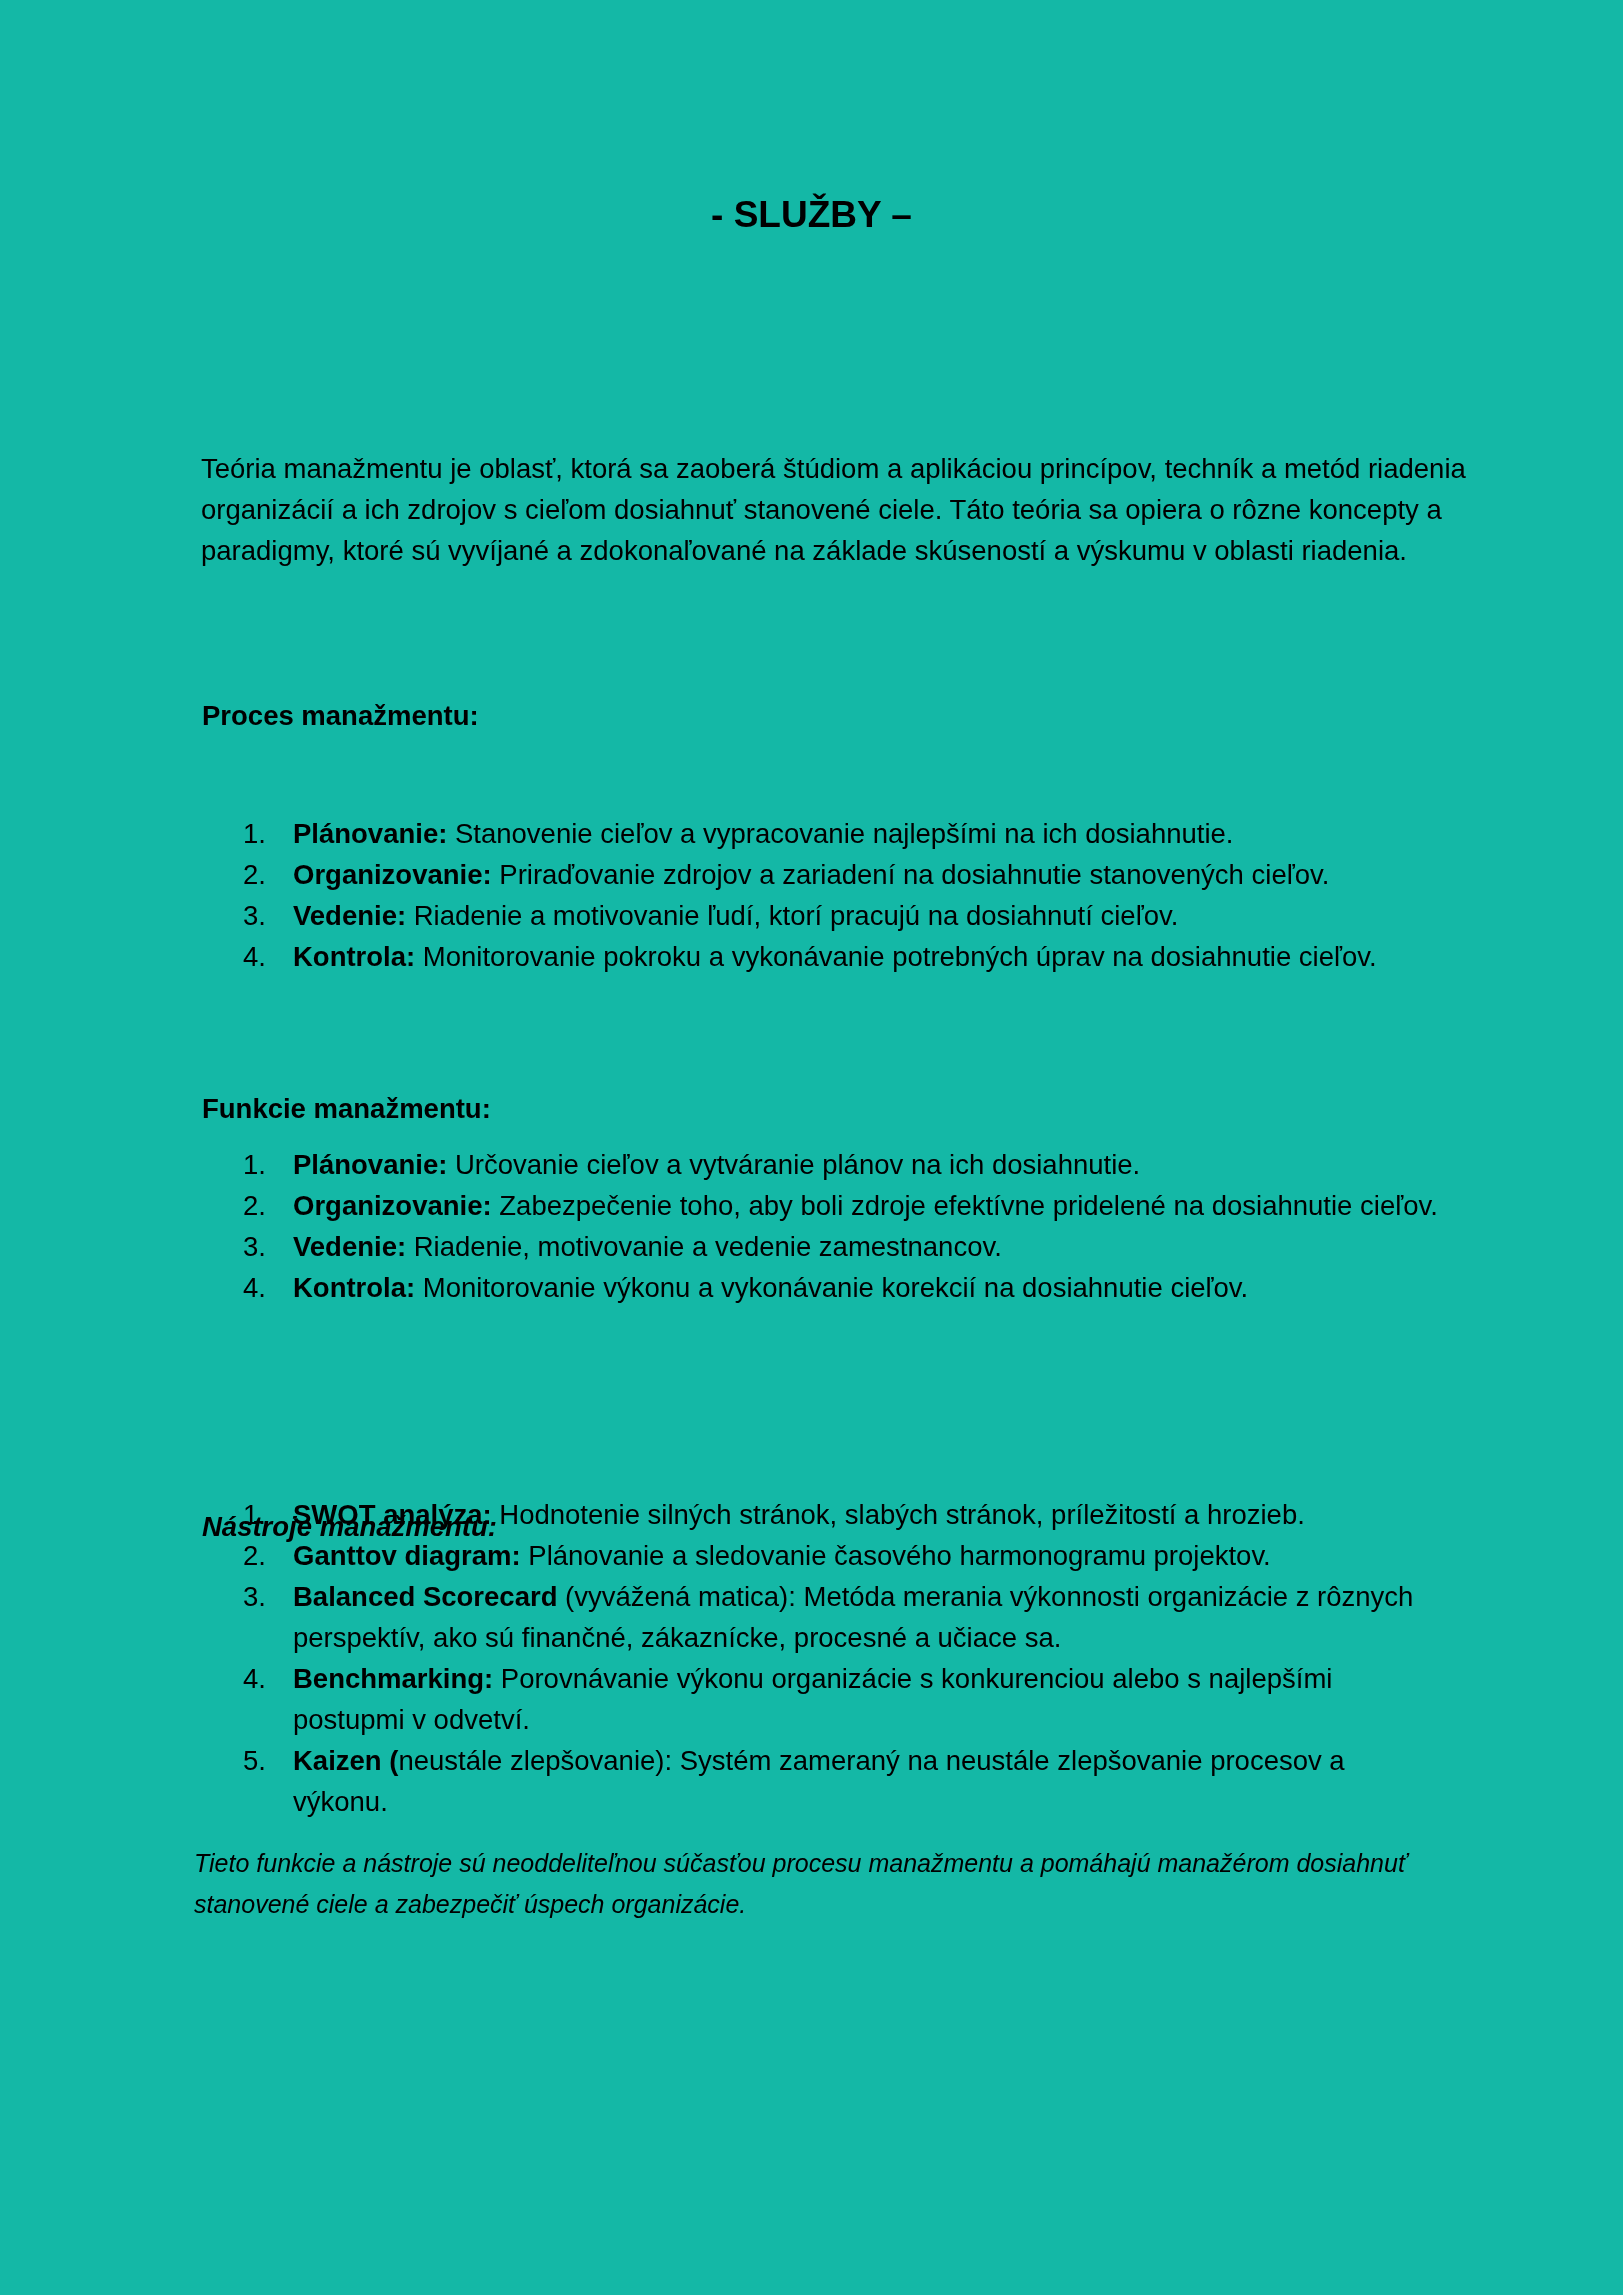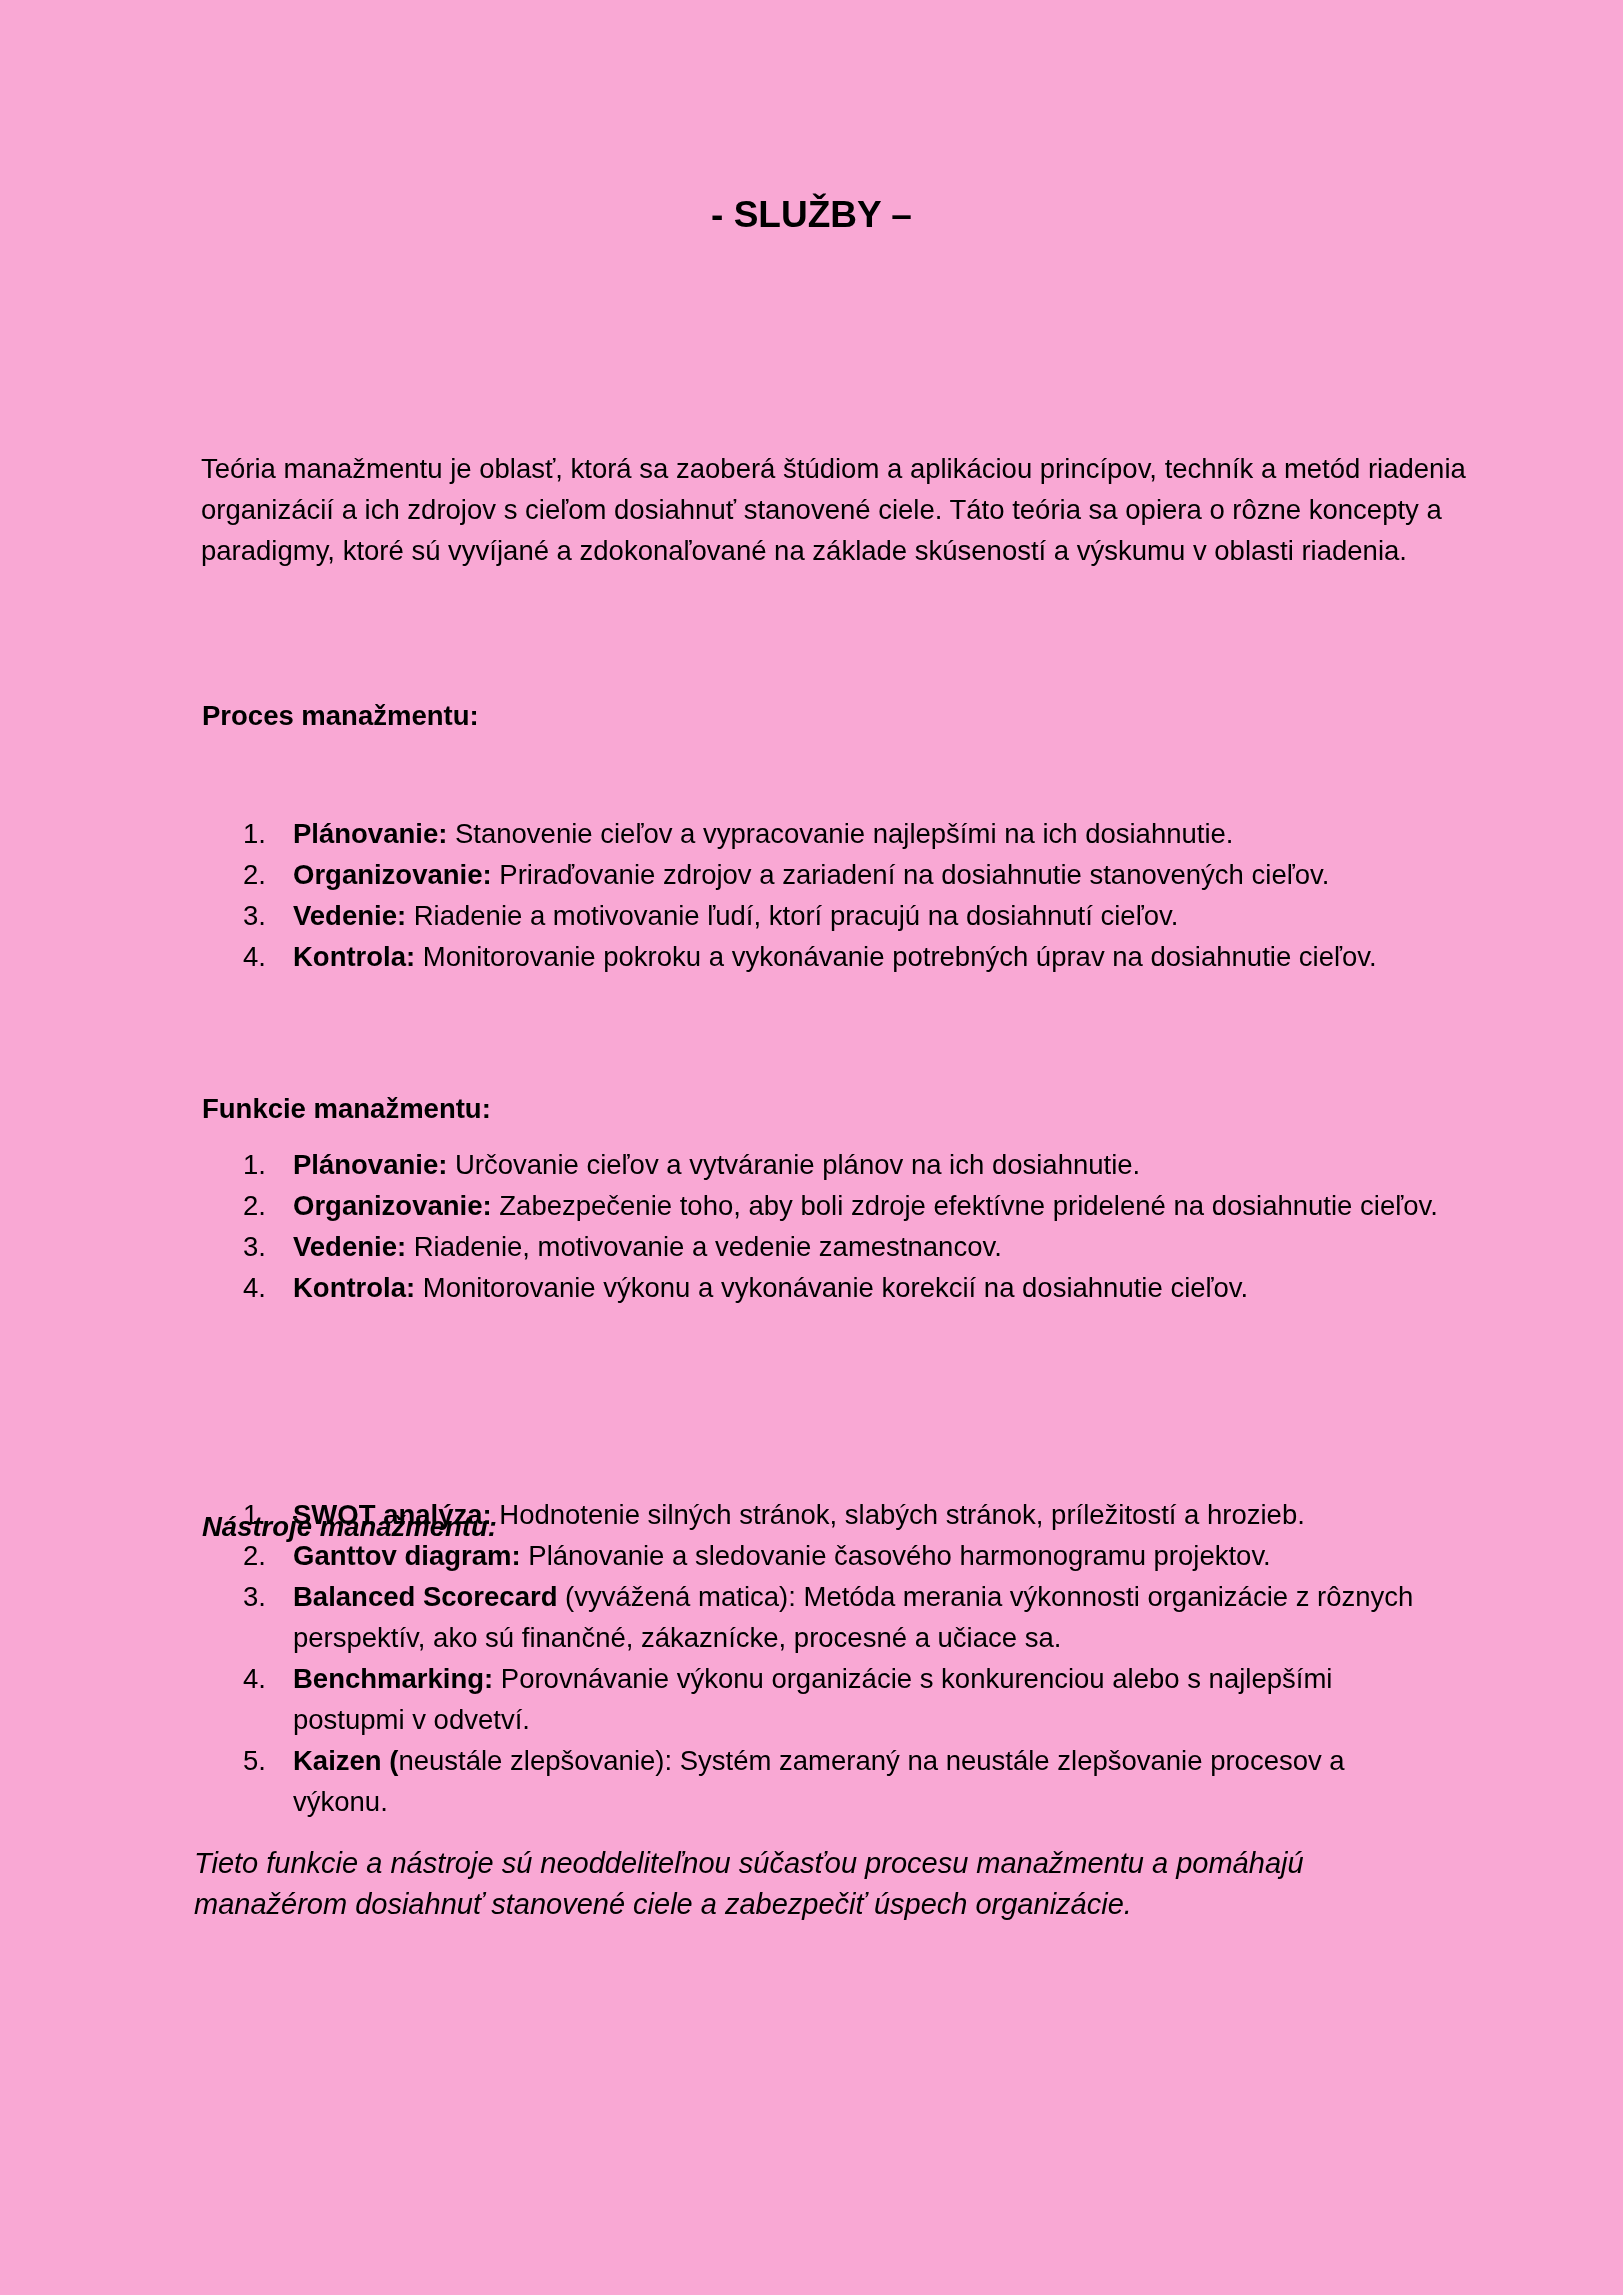--- a/index.html
+++ b/index.html
@@ -13,21 +13,21 @@
       position: relative;
       overflow: hidden;
       color: #000000;
       font-family: "Liberation Sans", sans-serif;
     }
     .page {
       position: absolute;
       left: 0; top: 0;
       width: 1623px;
       height: 2295px;
-      background: #f9a8d4;
+      background: #14b8a6;
     }
     .doc-title {
       position: absolute;
       top: 191px;
       left: 0;
       width: 100%;
       text-align: center;
       font-size: 37px;
       font-weight: bold;
       letter-spacing: 0px;
@@ -97,21 +97,21 @@
     .proces-list { top: 813px; }
     .funkcie-list { top: 1144px; }
     .nastroje-list { top: 1494px; }
 
     .closing {
       position: absolute;
       top: 1843px;
       left: 194px;
       width: 1269px;
       margin: 0;
-      font-size: 29px;
+      font-size: 25px;
       line-height: 41px;
       font-style: italic;
     }
   </style>
 </head>
 <body>
 
 <div class="page">
 
   <h1 class="doc-title">- SLUŽBY –</h1>

